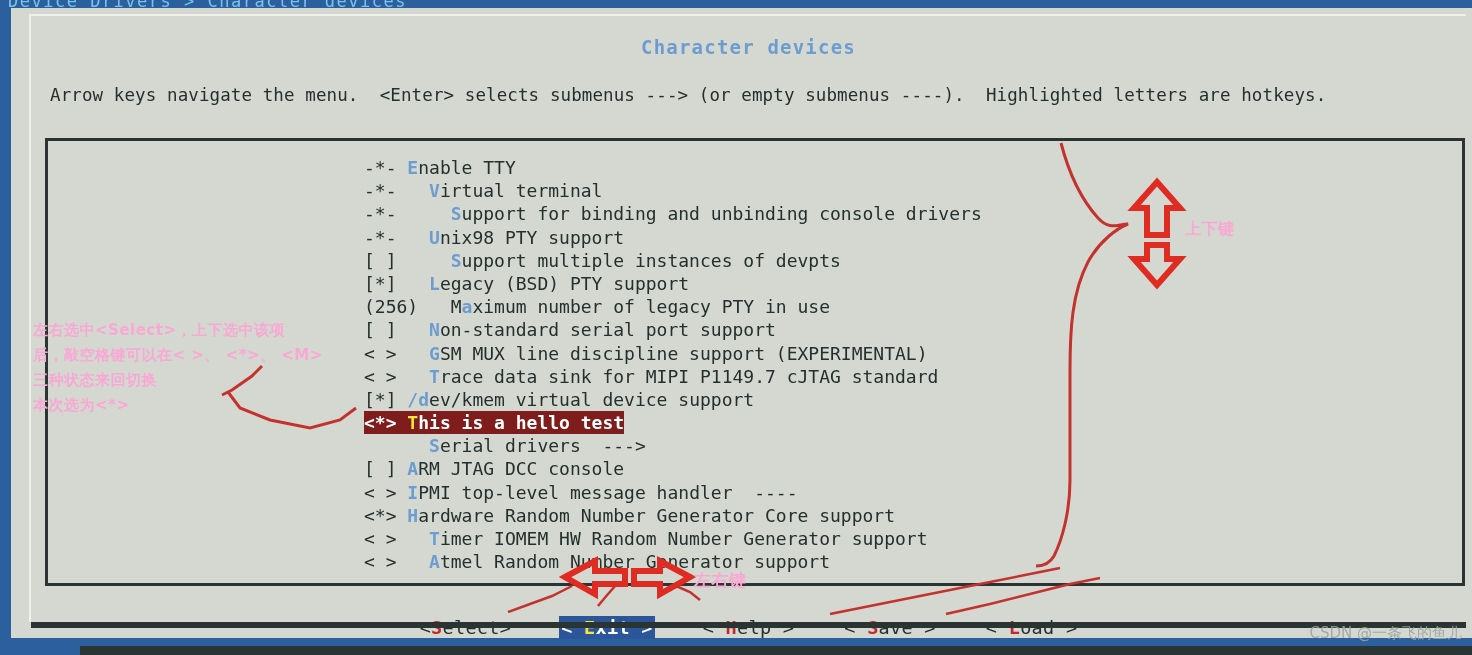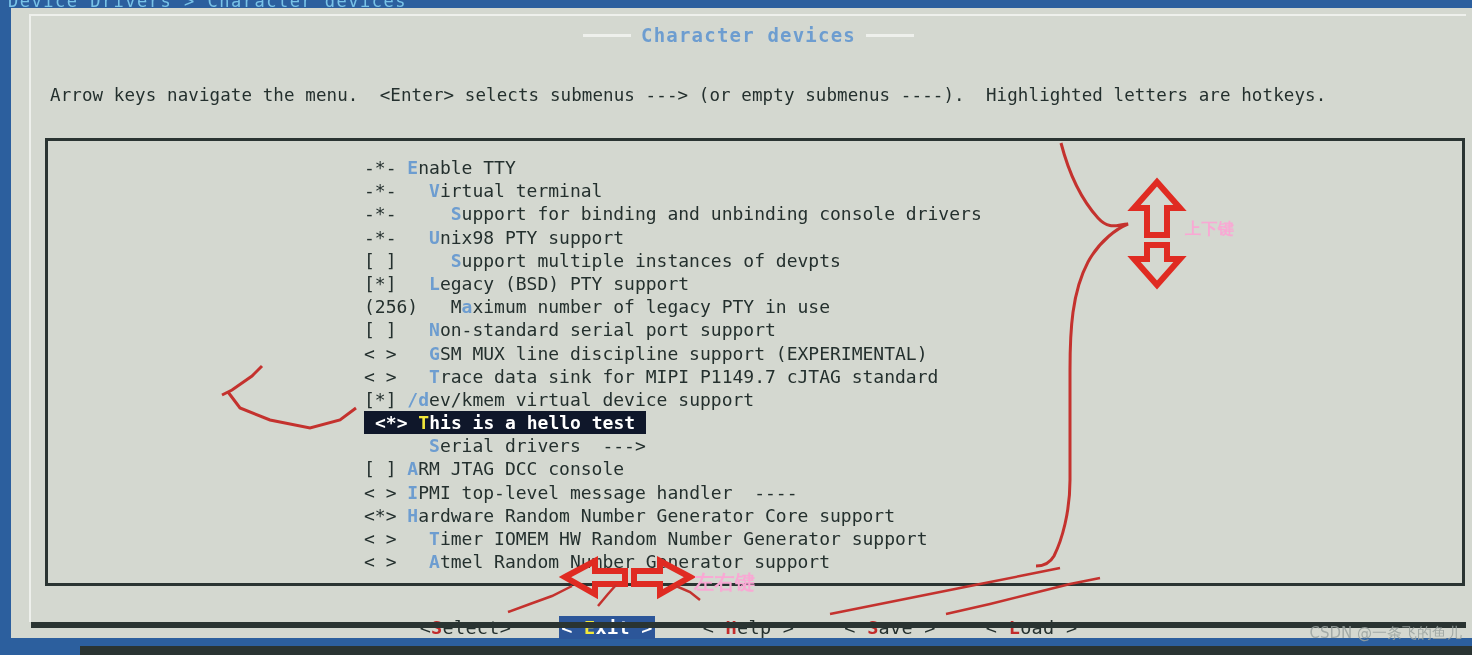--- a/index.html
+++ b/index.html
@@ -75,26 +75,27 @@
   #dialog-shadow {
     position: absolute;
     left: 20px; right: 6px;
     bottom: 10px; height: 6px;
     background: #2a3432;
   }
 
   
   #title-row {
     position: absolute;
-    left: 0; top: 8px;
+    left: 0; top: 20px;
     width: 100%;
     height: 22px;
     display: flex;
     align-items: center;
     justify-content: center;
+    flex-direction: column;
   }
   #title-left-rule, #title-right-rule {
     height: 3px;
     background: #eef0ec;
     width: 48px;
     margin: 0 10px;
   }
   #title-text {
     color: #6d9dd0;
     font-size: 19px;
@@ -131,23 +132,23 @@
     font-size: 18px;
     line-height: 23.2px;
     white-space: pre;
     color: #24302e;
   }
   .menu-row { white-space: pre; height: 23.2px; }
   .menu-row .flag { color: #24302e; }
   .menu-row .hot { color: #6d9dd0; font-weight: bold; }
   .menu-row .body { color: #24302e; }
   .menu-row.selected {
-    background: #0f172a;
+    background: #7f1d1d;
     display: inline-block;
-    padding: 0 11px;
+    padding: 0 0;
   }
   .menu-row.selected .flag,
   .menu-row.selected .body { color: #ffffff; font-weight: bold; }
   .menu-row.selected .hot { color: #f2e73a; font-weight: bold; }
 
   
   #button-bar {
     position: absolute;
     left: 0; top: 600px;
     width: 100%;
@@ -184,21 +185,21 @@
     position: absolute;
     color: #f9a8d4;
     font-family: "DejaVu Sans", "Liberation Sans", sans-serif;
     font-size: 15px;
     font-weight: bold;
     white-space: pre;
     letter-spacing: 0.5px;
   }
   #note-left { left: 33px; top: 318px; line-height: 25px; }
   #note-updown { left: 1185px; top: 219px; font-size: 16px; }
-  #note-leftright { left: 694px; top: 569px; font-size: 20px; }
+  #note-leftright { left: 694px; top: 569px; font-size: 17px; }
 
   
   #watermark {
     position: absolute;
     right: 10px; bottom: 12px;
     color: #9aa3a0;
     font-family: "DejaVu Sans", "Liberation Sans", sans-serif;
     font-size: 15px;
     white-space: pre;
     opacity: 0.85;
@@ -262,18 +263,19 @@
 
     <polygon points="690,577 660,561 660,571 634,571 634,584 660,584 660,594" fill="none" stroke="#e02b22" stroke-width="6" stroke-linejoin="miter"></polygon>
 
     <polyline points="508,612 530,604 552,596 572,586" fill="none" stroke="#c4322e" stroke-width="2.5"></polyline>
     <polyline points="598,606 608,594 616,585" fill="none" stroke="#c4322e" stroke-width="2.5"></polyline>
     <polyline points="700,600 690,592 676,586" fill="none" stroke="#c4322e" stroke-width="2.5"></polyline>
     <polyline points="830,614 880,604 930,594 980,584 1020,576 1060,568" fill="none" stroke="#c4322e" stroke-width="2.5"></polyline>
     <polyline points="946,614 990,604 1030,594 1070,584 1100,578" fill="none" stroke="#c4322e" stroke-width="2.5"></polyline>
   </svg>
 
+  <div class="cn-note" id="note-left"><div>左右选中&lt;Select&gt;，上下选中该项</div><div>后，敲空格键可以在&lt; &gt;、 &lt;*&gt;、 &lt;M&gt;</div><div>三种状态来回切换</div><div>本次选为&lt;*&gt;</div></div>
   <div class="cn-note" id="note-updown">上下键</div>
   <div class="cn-note" id="note-leftright">左右键</div>
 
   <div id="watermark">CSDN @一条飞的鱼儿</div>
 
 </div>
 
 </body></html>

